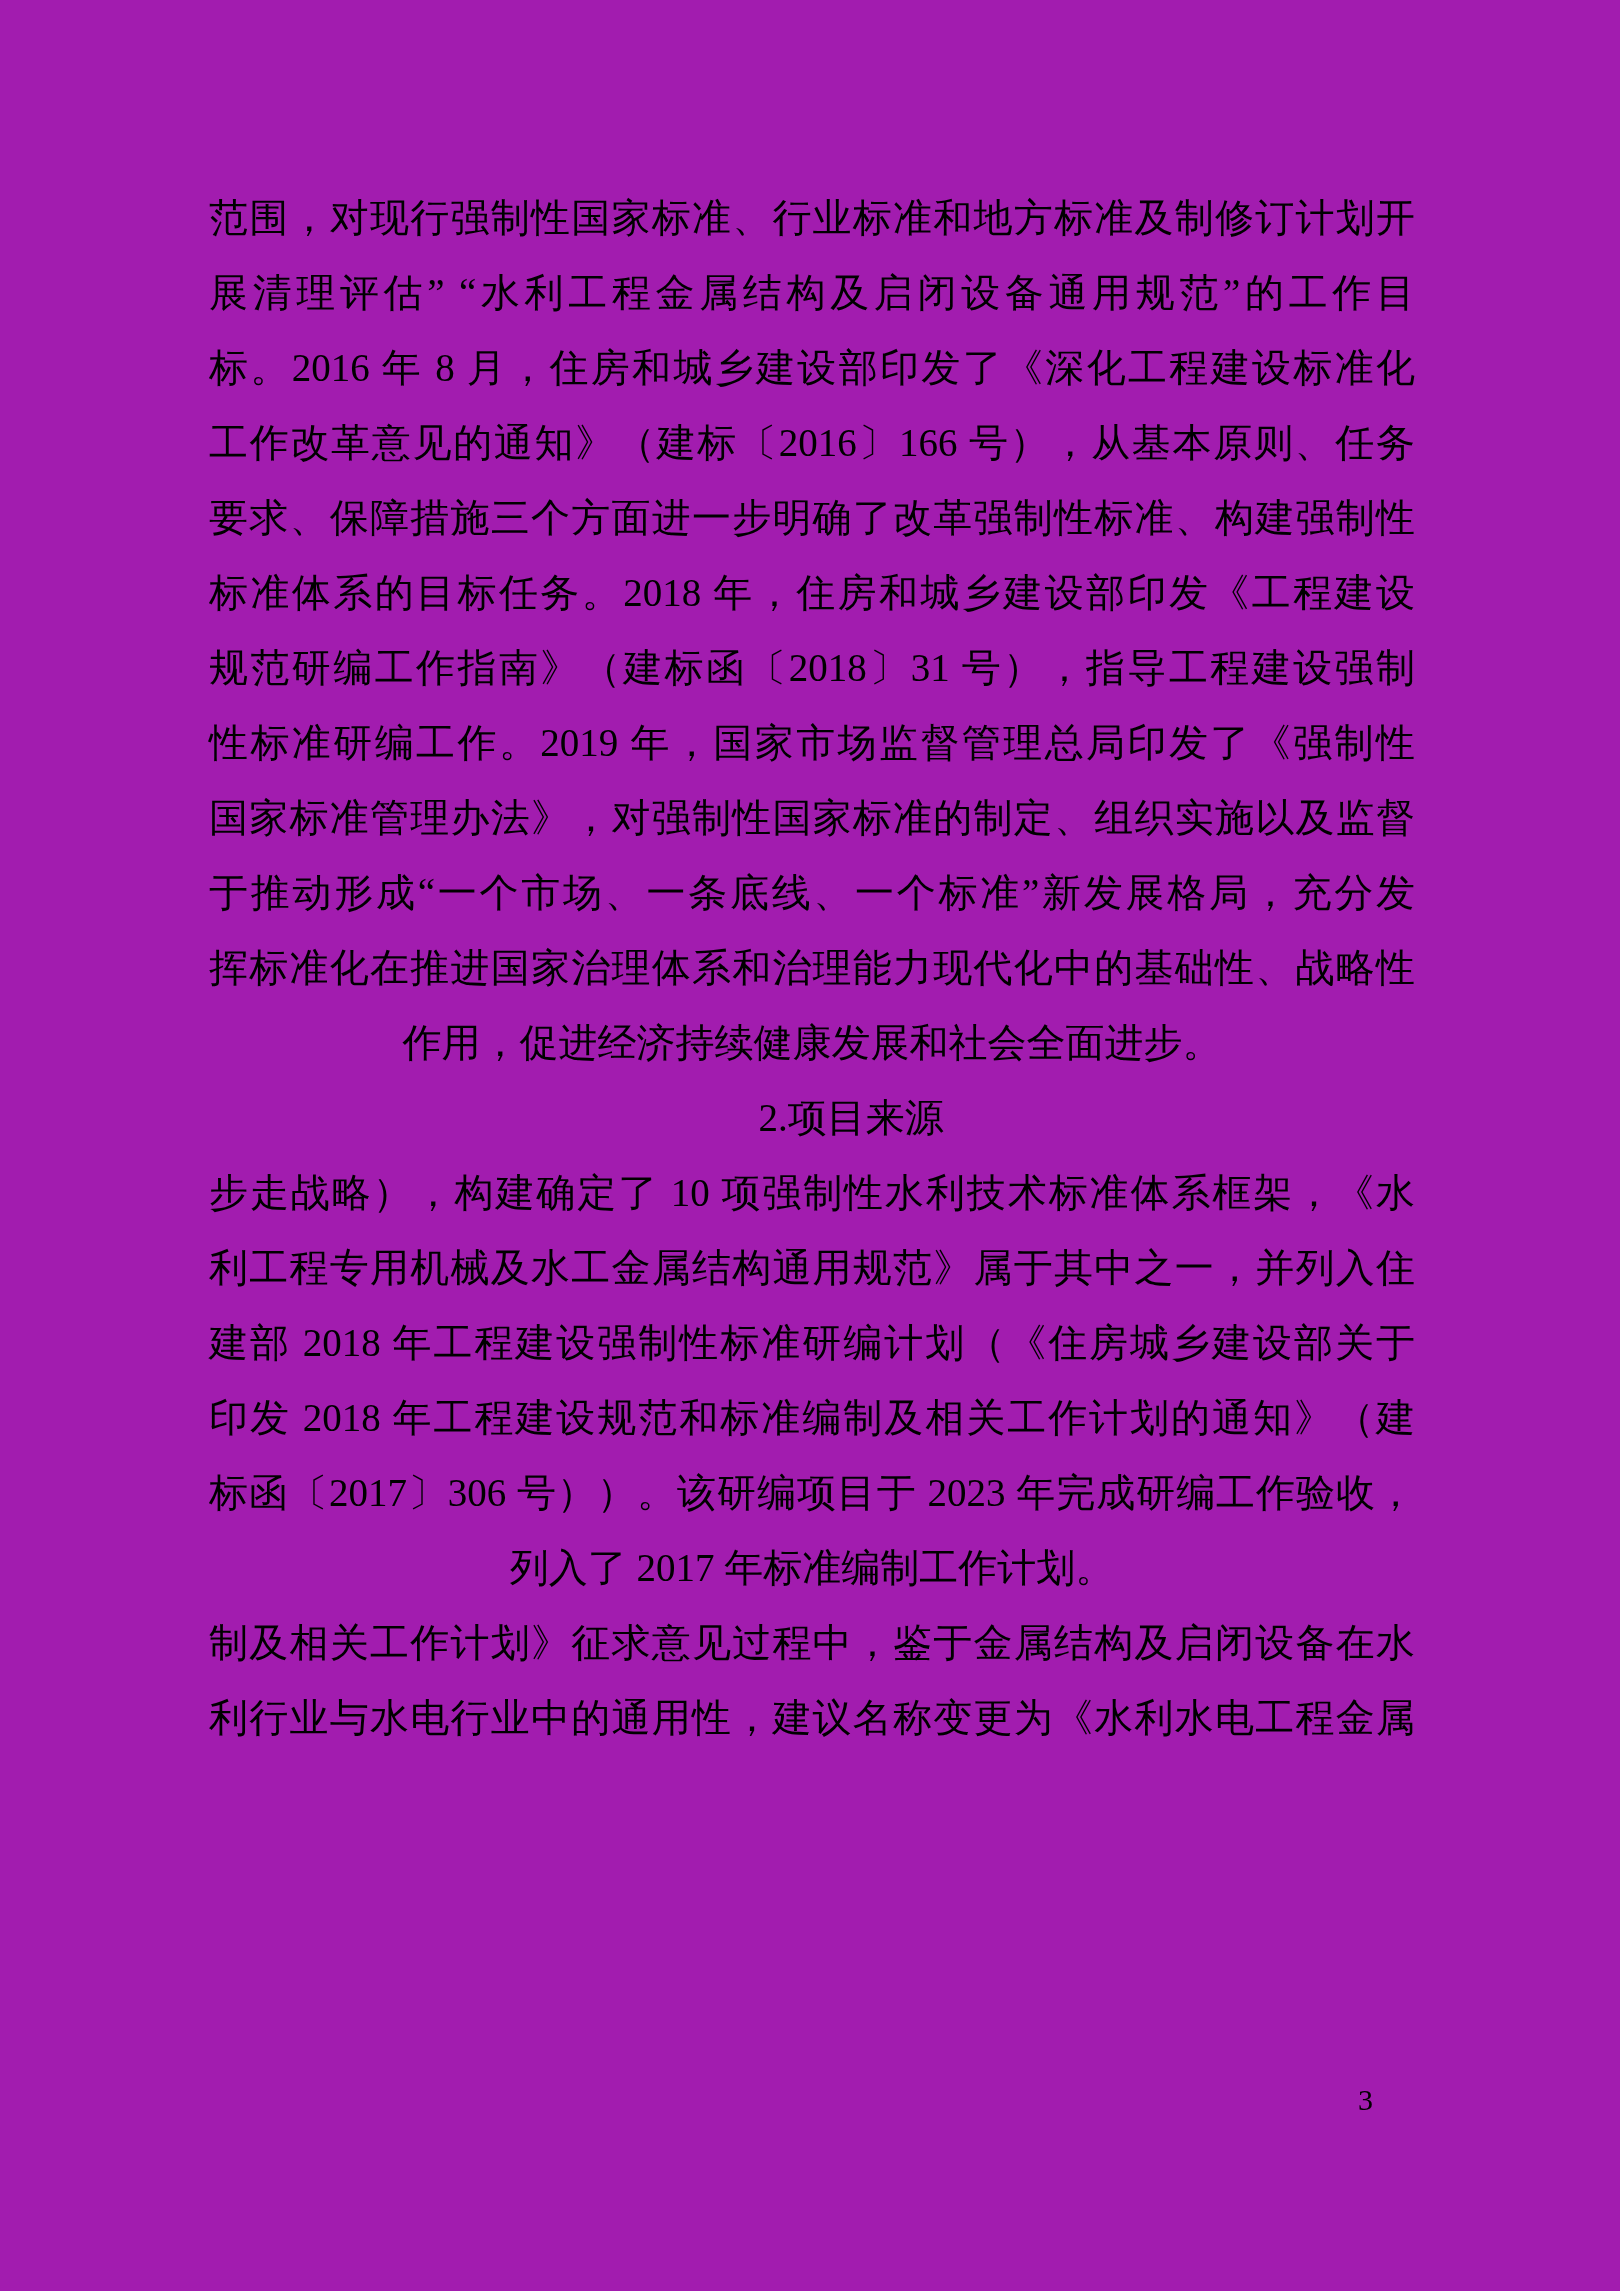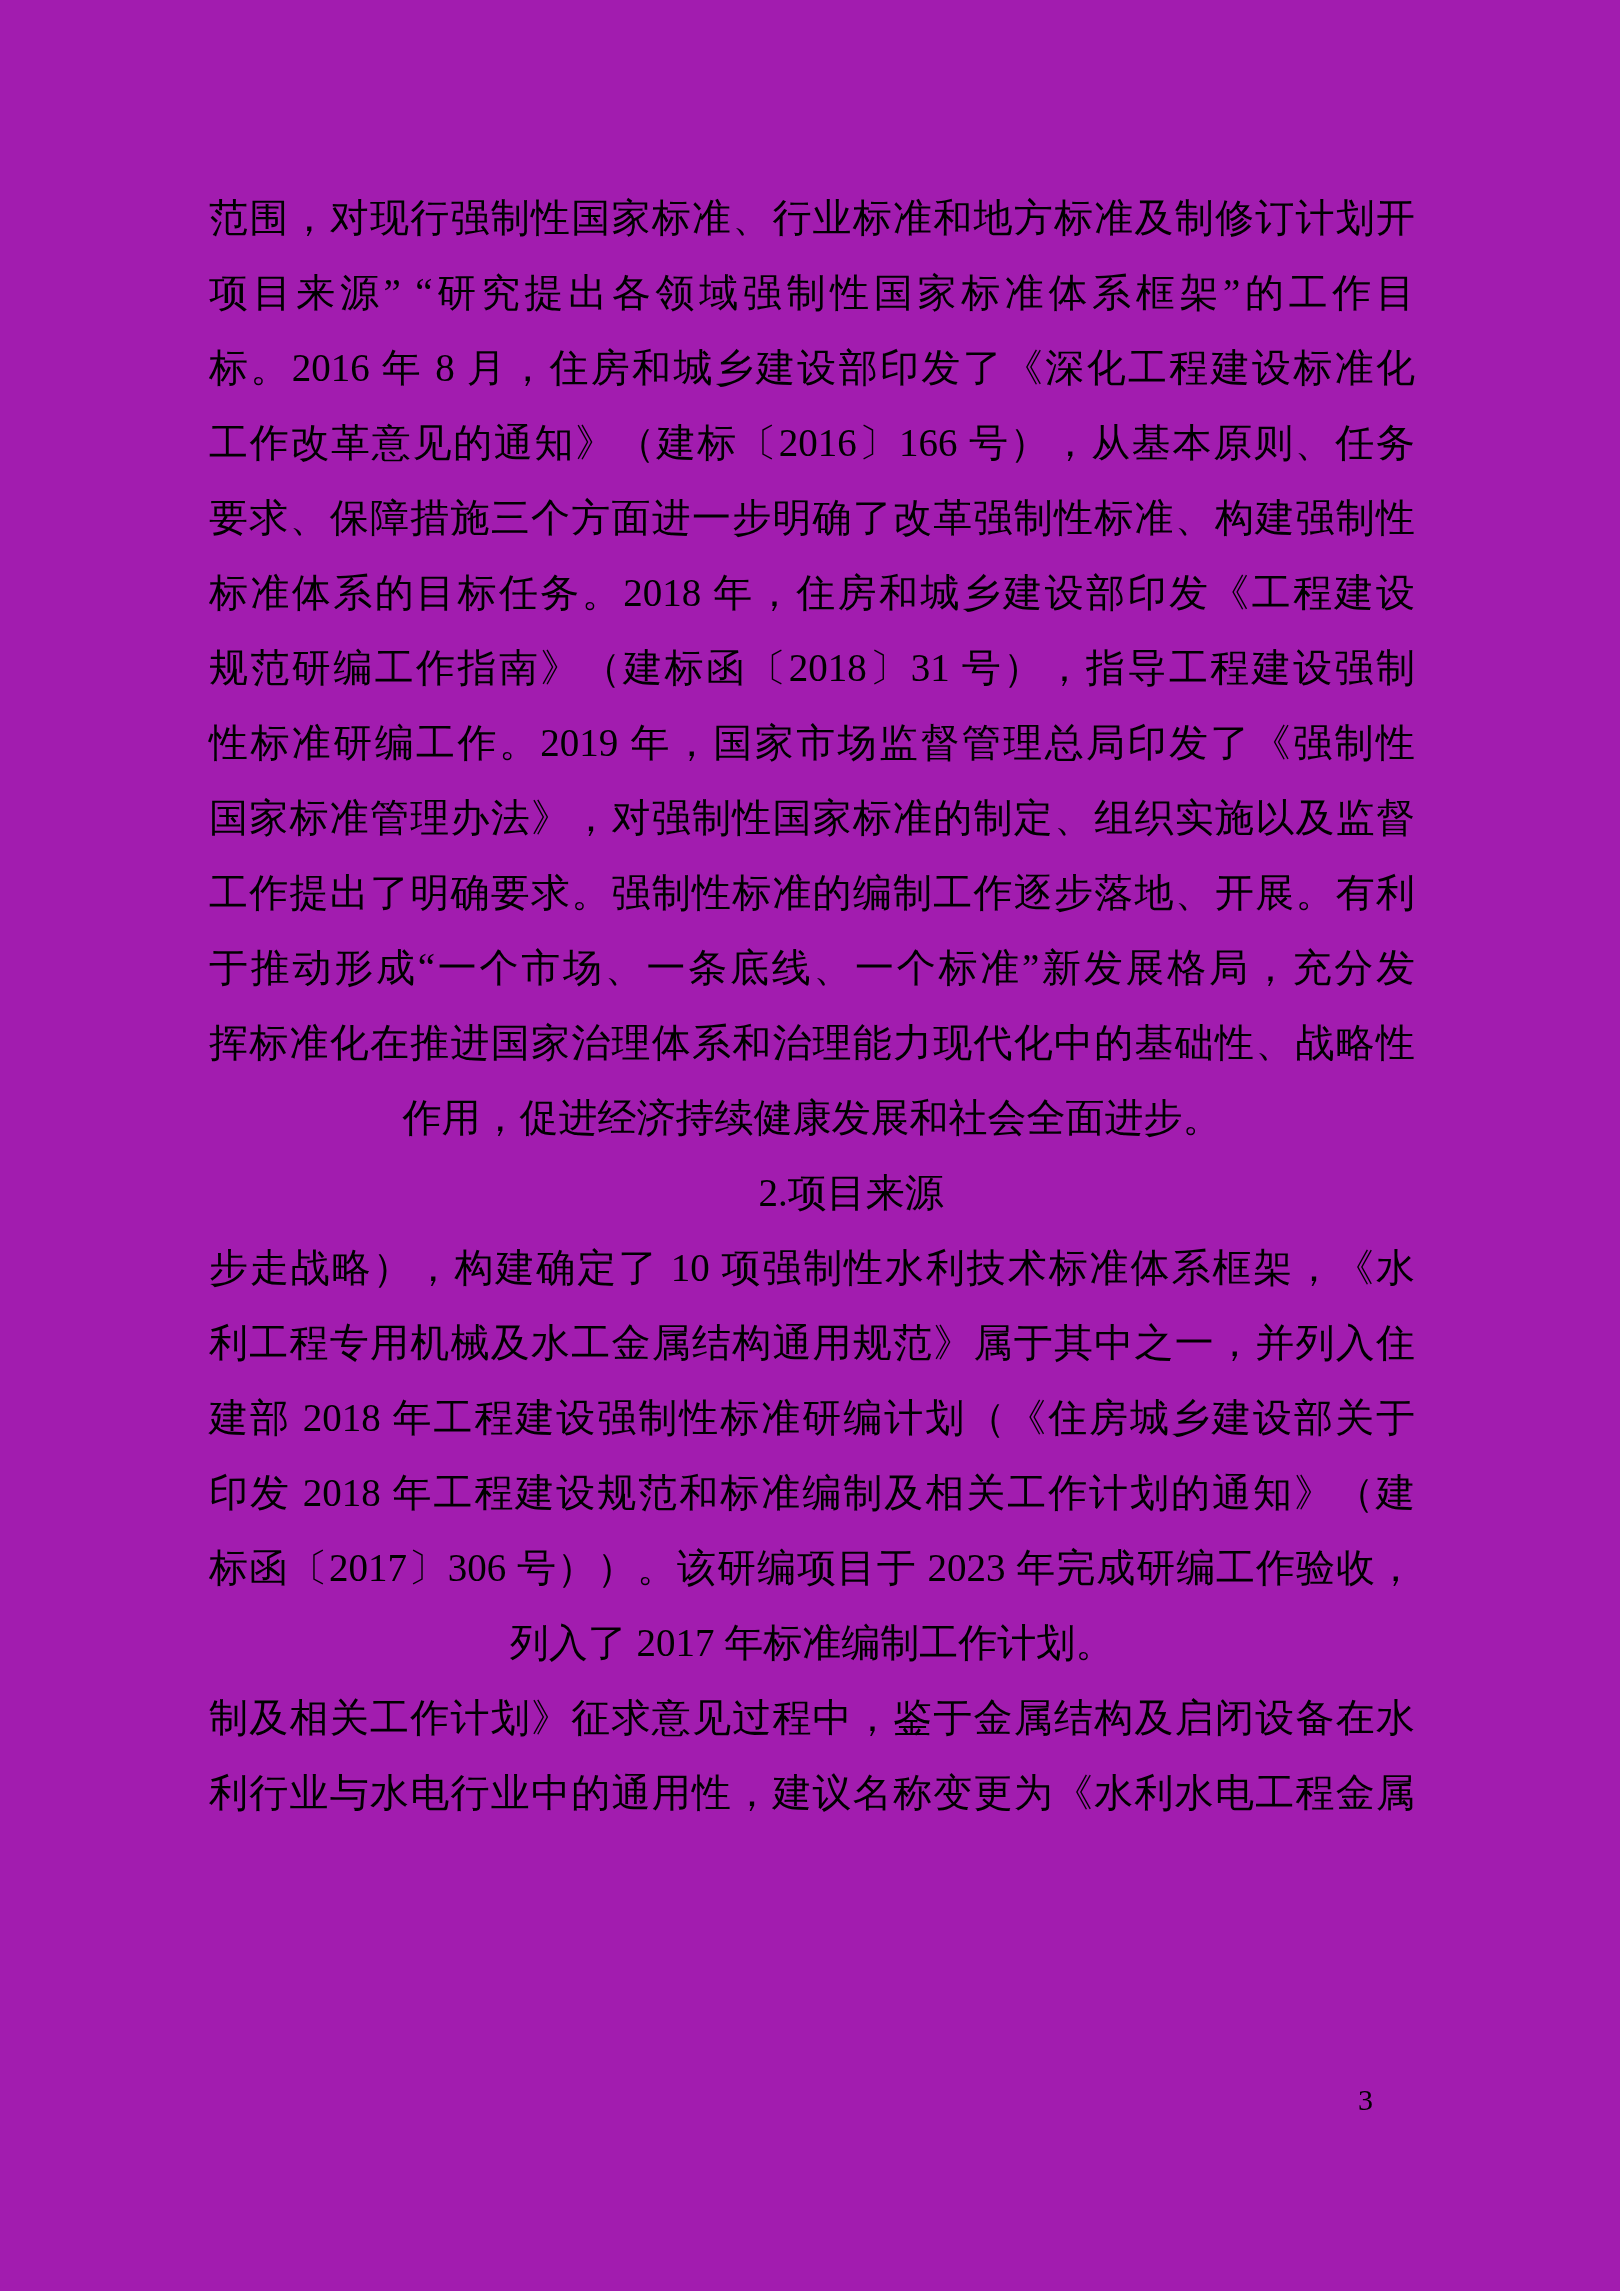--- a/index.html
+++ b/index.html
@@ -42,29 +42,28 @@
     line-height: 39px;
     text-align: left;
   }
 </style>
 </head>
 <body>
 
 <div class="doc-page">
   <div class="doc-body">
       <div class="text-line justify">范围，对现行强制性国家标准、行业标准和地方标准及制修订计划开</div>
-      <div class="text-line justify">项目来源” “研究提出各领域强制性国家标准体系框架”的工作目</div>
+      <div class="text-line justify">展清理评估” “水利工程金属结构及启闭设备通用规范”的工作目</div>
       <div class="text-line justify">标。2016 年 8 月，住房和城乡建设部印发了《深化工程建设标准化</div>
       <div class="text-line justify">工作改革意见的通知》（建标〔2016〕166 号），从基本原则、任务</div>
       <div class="text-line justify">要求、保障措施三个方面进一步明确了改革强制性标准、构建强制性</div>
       <div class="text-line justify">标准体系的目标任务。2018 年，住房和城乡建设部印发《工程建设</div>
       <div class="text-line justify">规范研编工作指南》（建标函〔2018〕31 号），指导工程建设强制</div>
       <div class="text-line justify">性标准研编工作。2019 年，国家市场监督管理总局印发了《强制性</div>
       <div class="text-line justify">国家标准管理办法》，对强制性国家标准的制定、组织实施以及监督</div>
-      <div class="text-line justify">工作提出了明确要求。强制性标准的编制工作逐步落地、开展。有利</div>
       <div class="text-line justify">于推动形成“一个市场、一条底线、一个标准”新发展格局，充分发</div>
       <div class="text-line justify">挥标准化在推进国家治理体系和治理能力现代化中的基础性、战略性</div>
       <div class="text-line">作用，促进经济持续健康发展和社会全面进步。</div>
       <div class="text-line indent">2.项目来源</div>
       <div class="text-line justify">步走战略），构建确定了 10 项强制性水利技术标准体系框架，《水</div>
       <div class="text-line justify">利工程专用机械及水工金属结构通用规范》属于其中之一，并列入住</div>
       <div class="text-line justify">建部 2018 年工程建设强制性标准研编计划（《住房城乡建设部关于</div>
       <div class="text-line justify">印发 2018 年工程建设规范和标准编制及相关工作计划的通知》（建</div>
       <div class="text-line justify">标函〔2017〕306 号））。该研编项目于 2023 年完成研编工作验收，</div>
       <div class="text-line">列入了 2017 年标准编制工作计划。</div>

